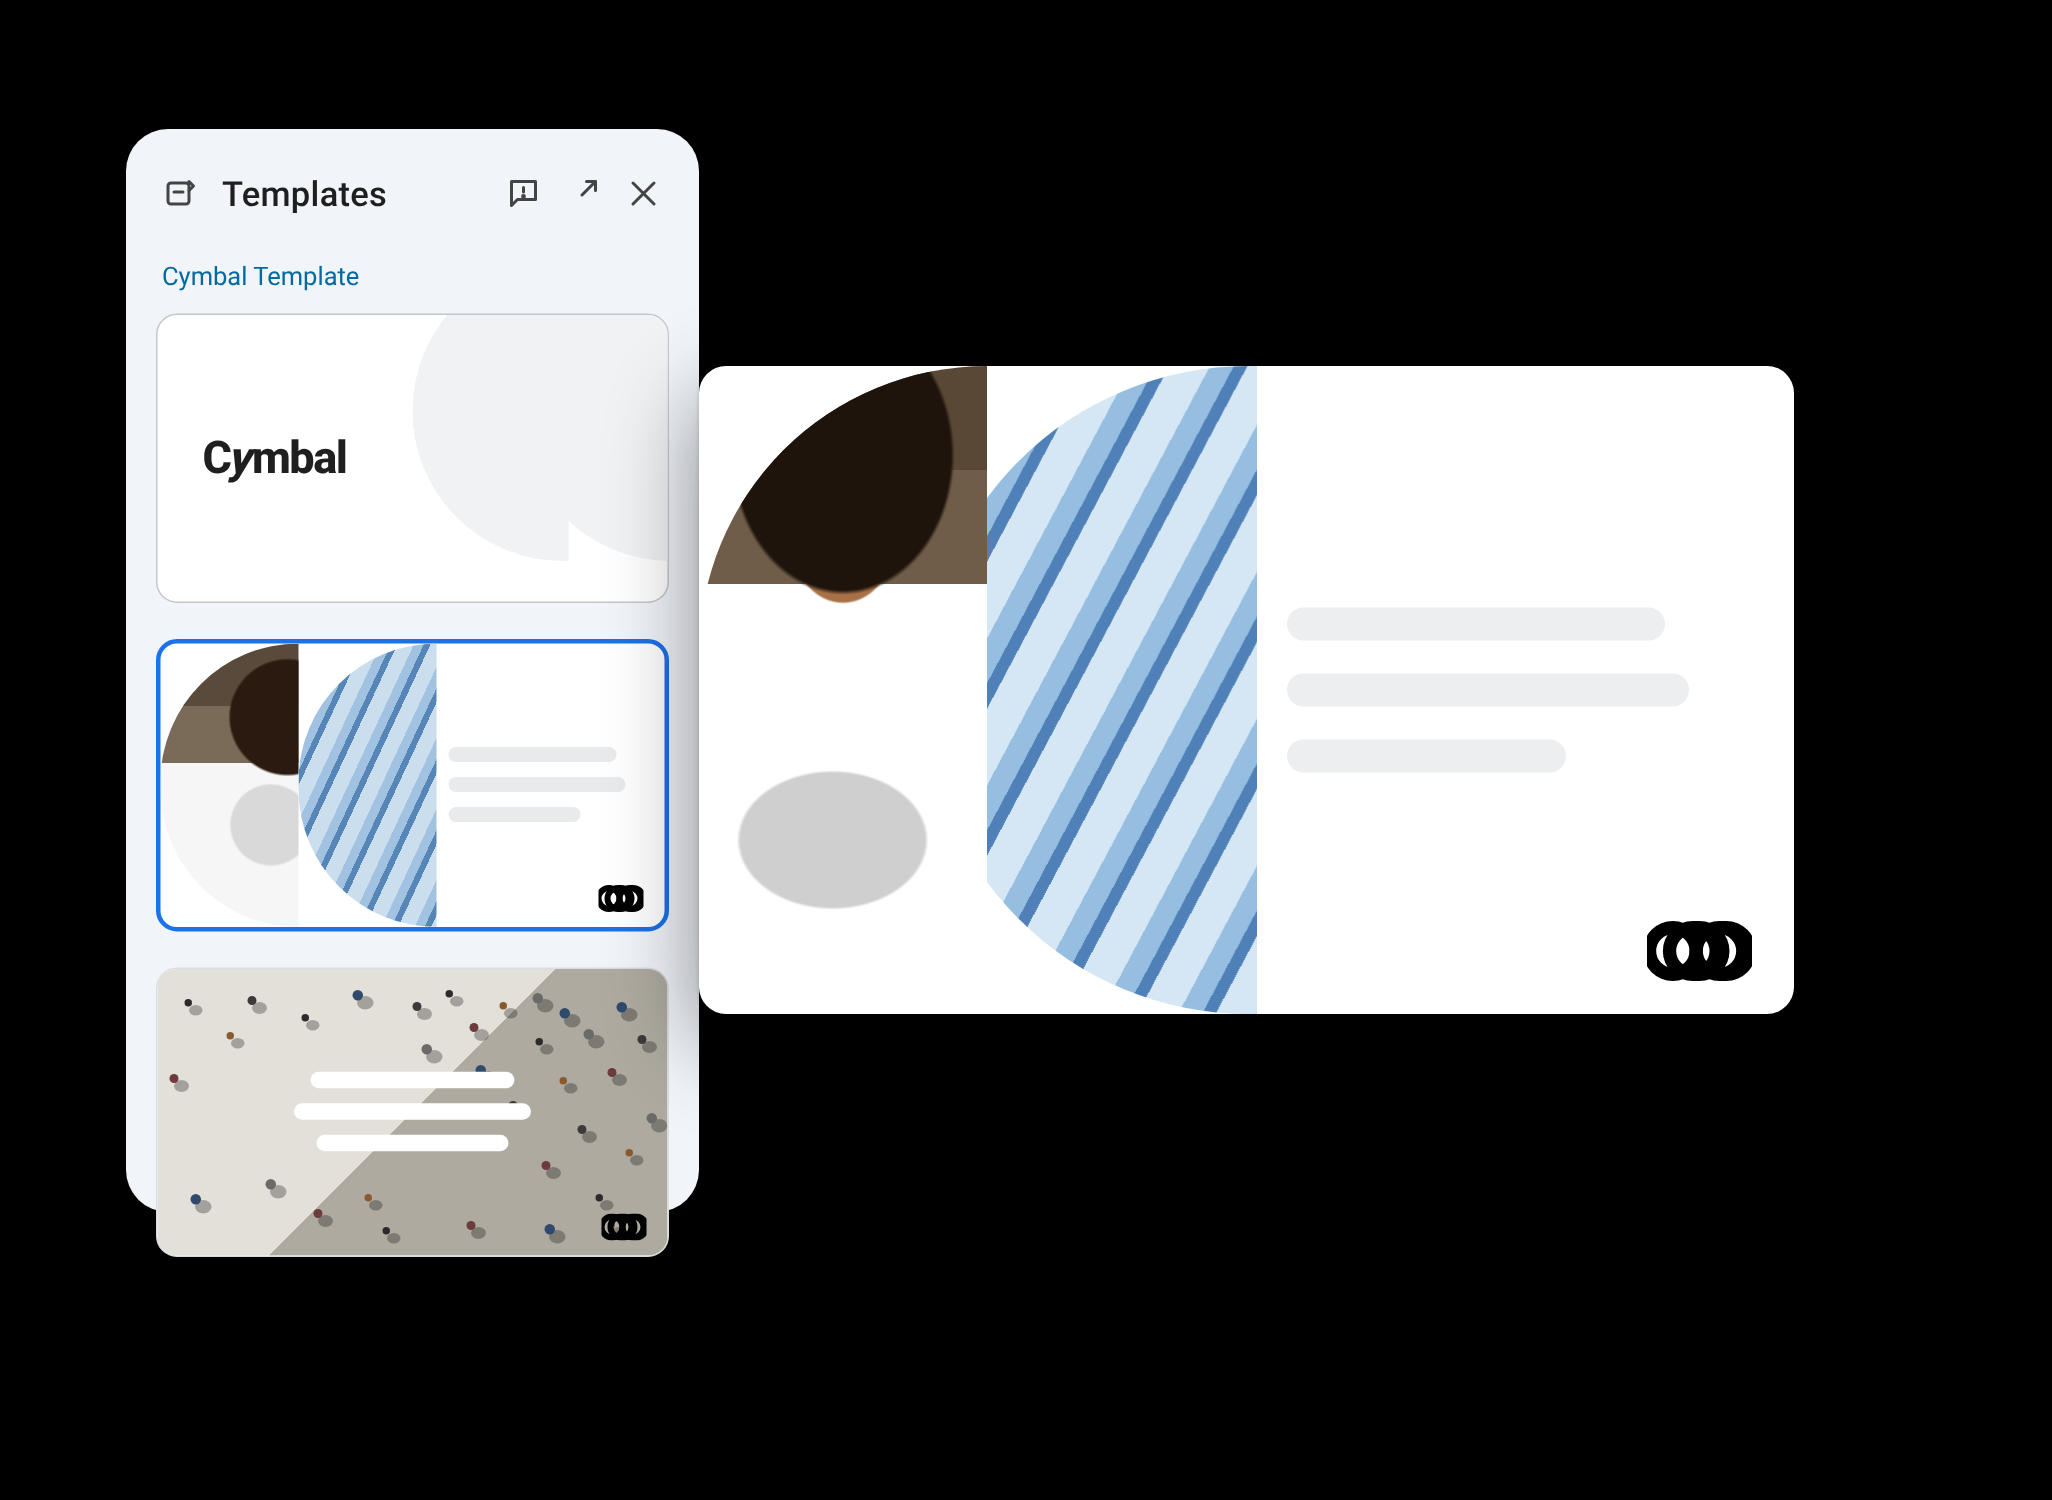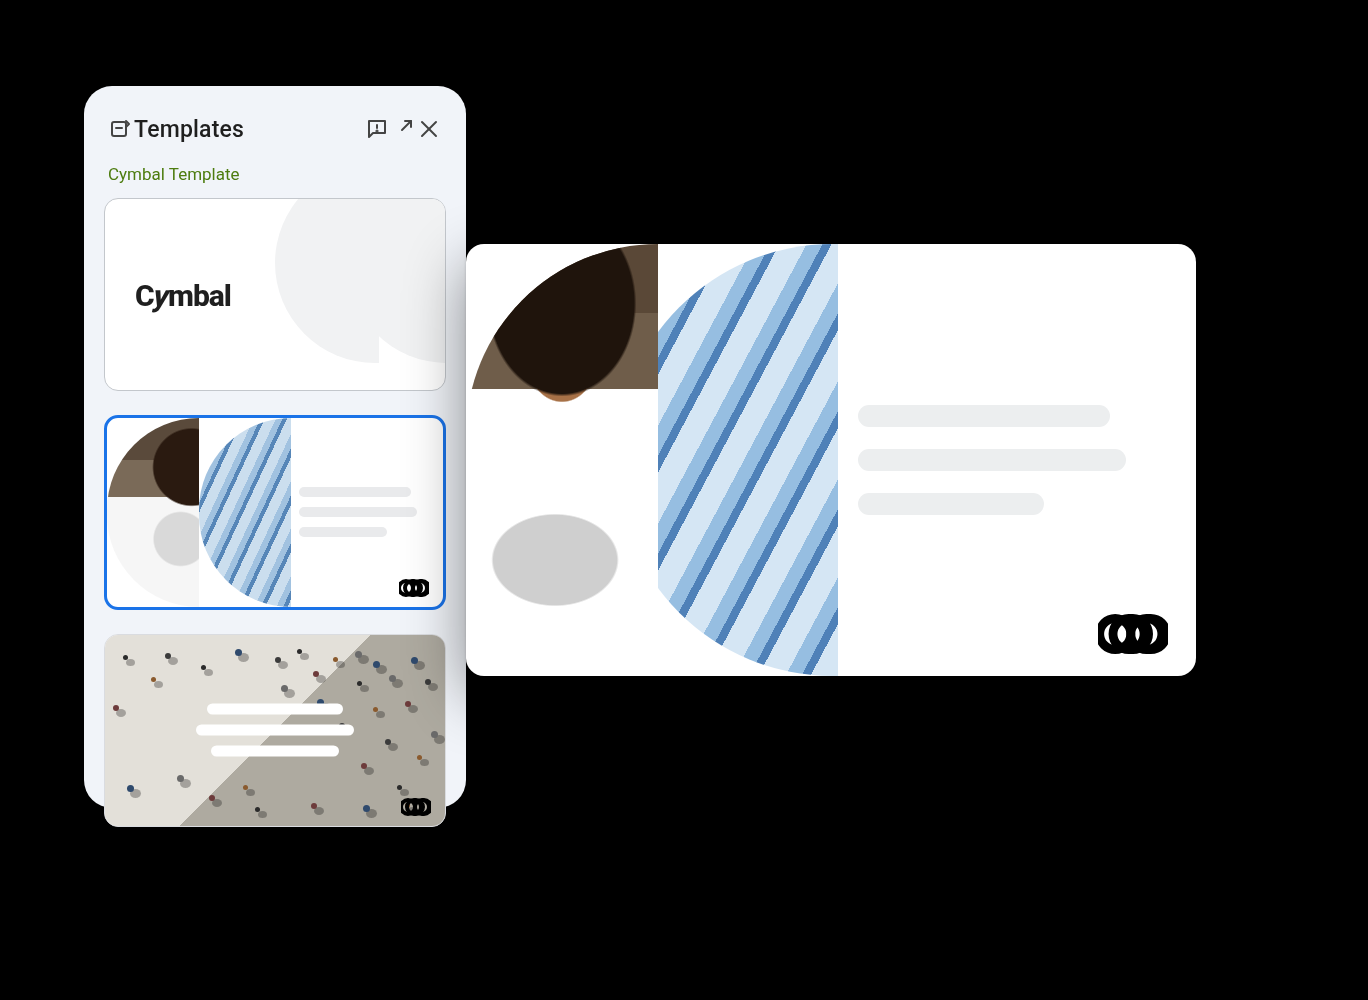--- a/index.html
+++ b/index.html
@@ -5,26 +5,26 @@
   html,body{margin:0;padding:0;width:1368px;height:1000px;background:#000;font-family:"Google Sans",Roboto,Arial,sans-serif;color:#1f1f1f;overflow:hidden;}
   *{box-sizing:border-box;}
 
   
   .panel{
     position:absolute;left:84px;top:86px;width:382px;height:722px;
     background:#f1f4f9;border-radius:28px;
     box-shadow:0 0 0 4px rgba(0,0,0,.05),0 18px 46px rgba(0,0,0,.35);
     padding:26px 20px 20px 20px;
   }
-  .panel-header{display:flex;align-items:center;height:34px;margin-bottom:18px;padding:0 4px;}
+  .panel-header{display:flex;align-items:center;gap:14px;height:34px;margin-bottom:29px;padding:0 4px;}
   .panel-title{font-size:23px;font-weight:500;letter-spacing:.2px;flex:0 0 auto;}
   .panel-spacer{flex:1;}
   .hicon{width:26px;height:26px;display:flex;align-items:center;justify-content:center;color:#444;}
   .hicon svg{width:24px;height:24px;stroke:#444;fill:none;stroke-width:2;stroke-linecap:round;stroke-linejoin:round;}
-  .section-label{font-size:17px;font-weight:400;color:#4d7c0f;margin:6px 4px 14px 4px;}
+  .section-label{font-size:17px;font-weight:400;color:#0369a1;margin:6px 4px 14px 4px;}
 
   .thumb{width:342px;border-radius:14px;overflow:hidden;margin-bottom:24px;position:relative;background:#fff;}
   .thumb-inner{position:relative;width:100%;padding-top:56.2%;}
   .thumb-canvas{position:absolute;inset:0;}
   .thumb.plain{border:1px solid #c3c7cc;}
   .thumb.selected{border:3px solid #1a73e8;}
   .thumb.shadow{border:1px solid #dadce0;}
 
   
   .tl1-semis{position:absolute;right:-6px;top:-36px;height:260px;display:flex;}

